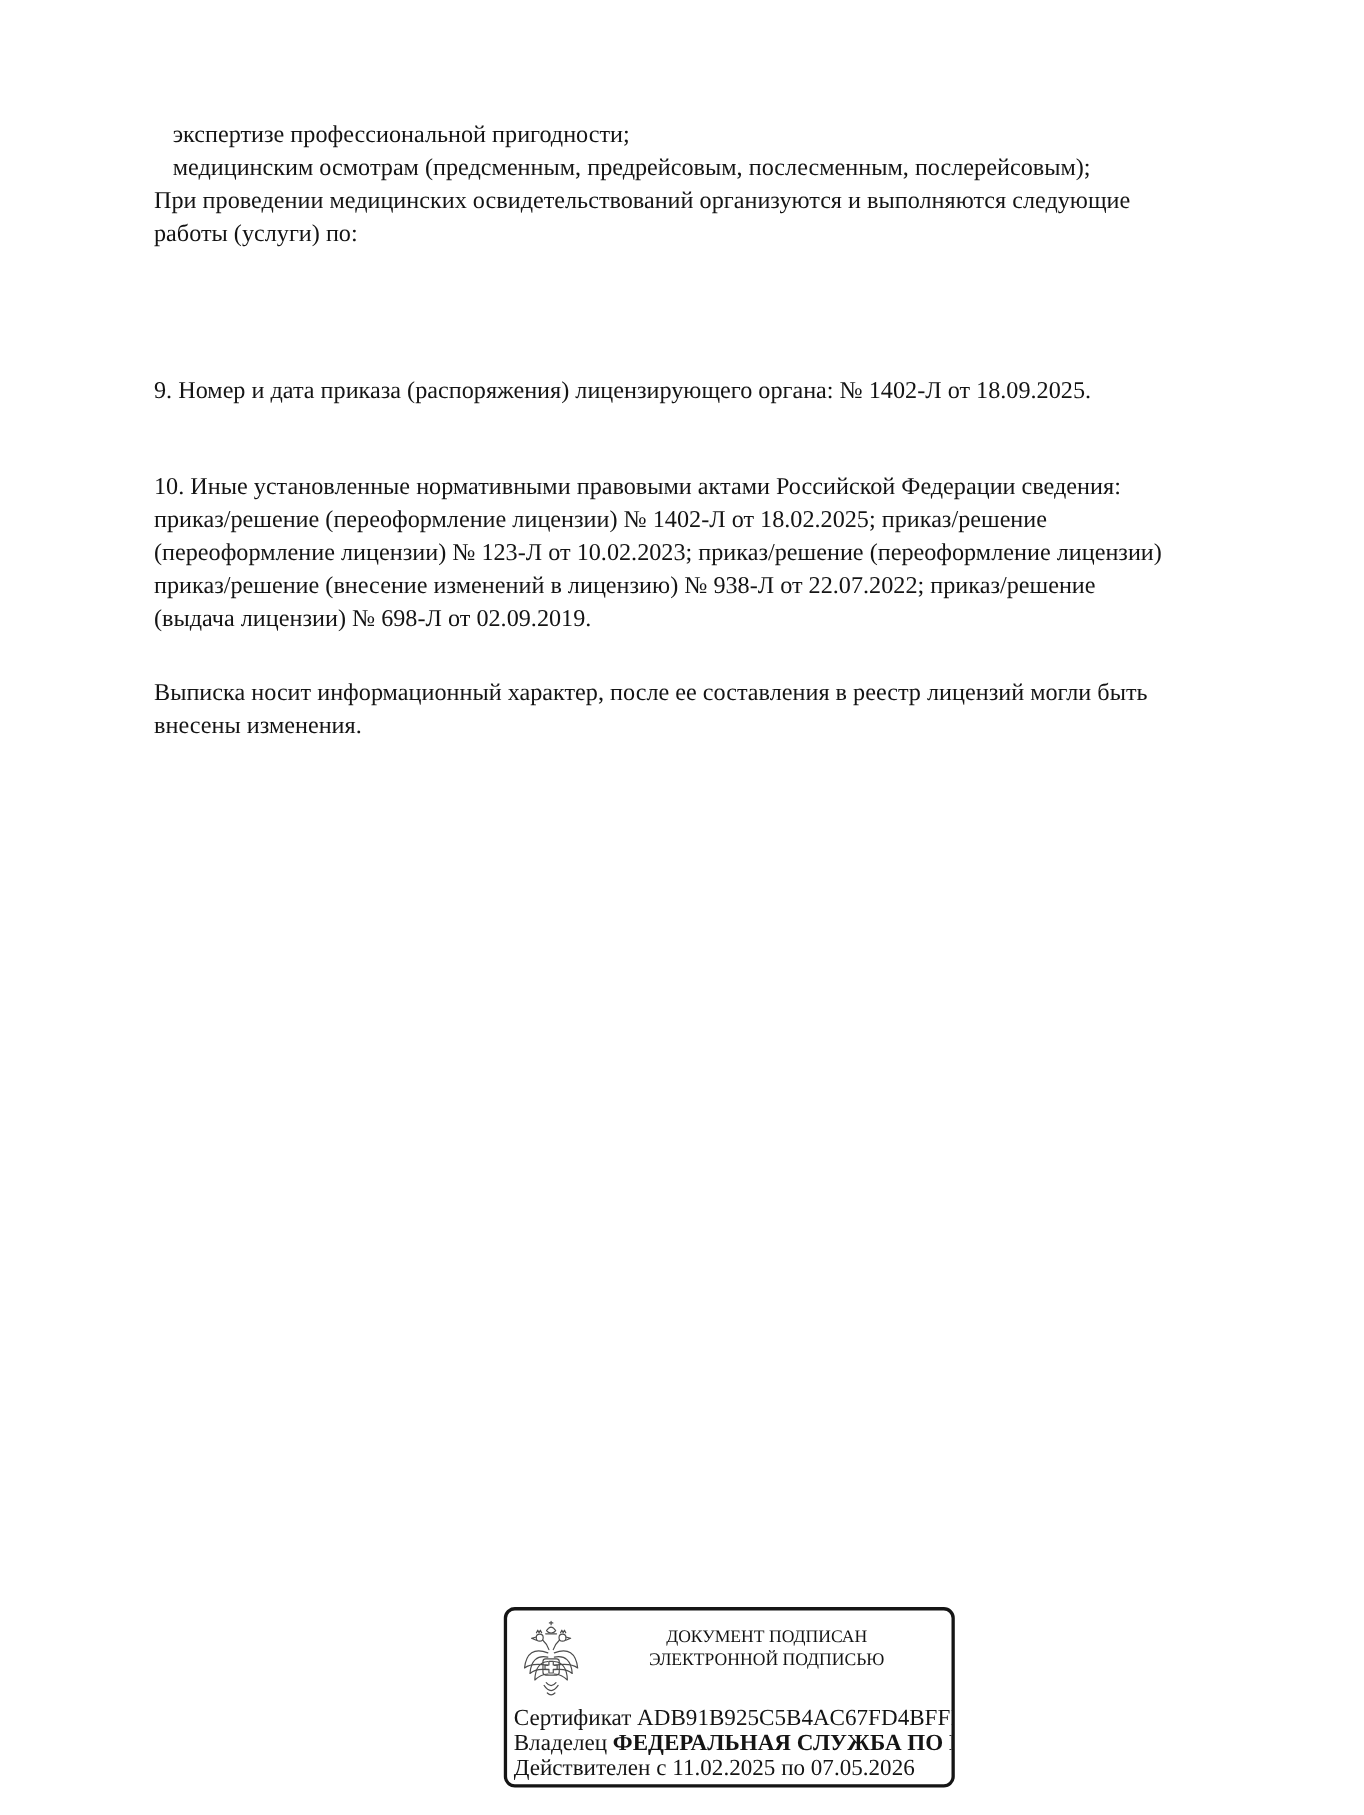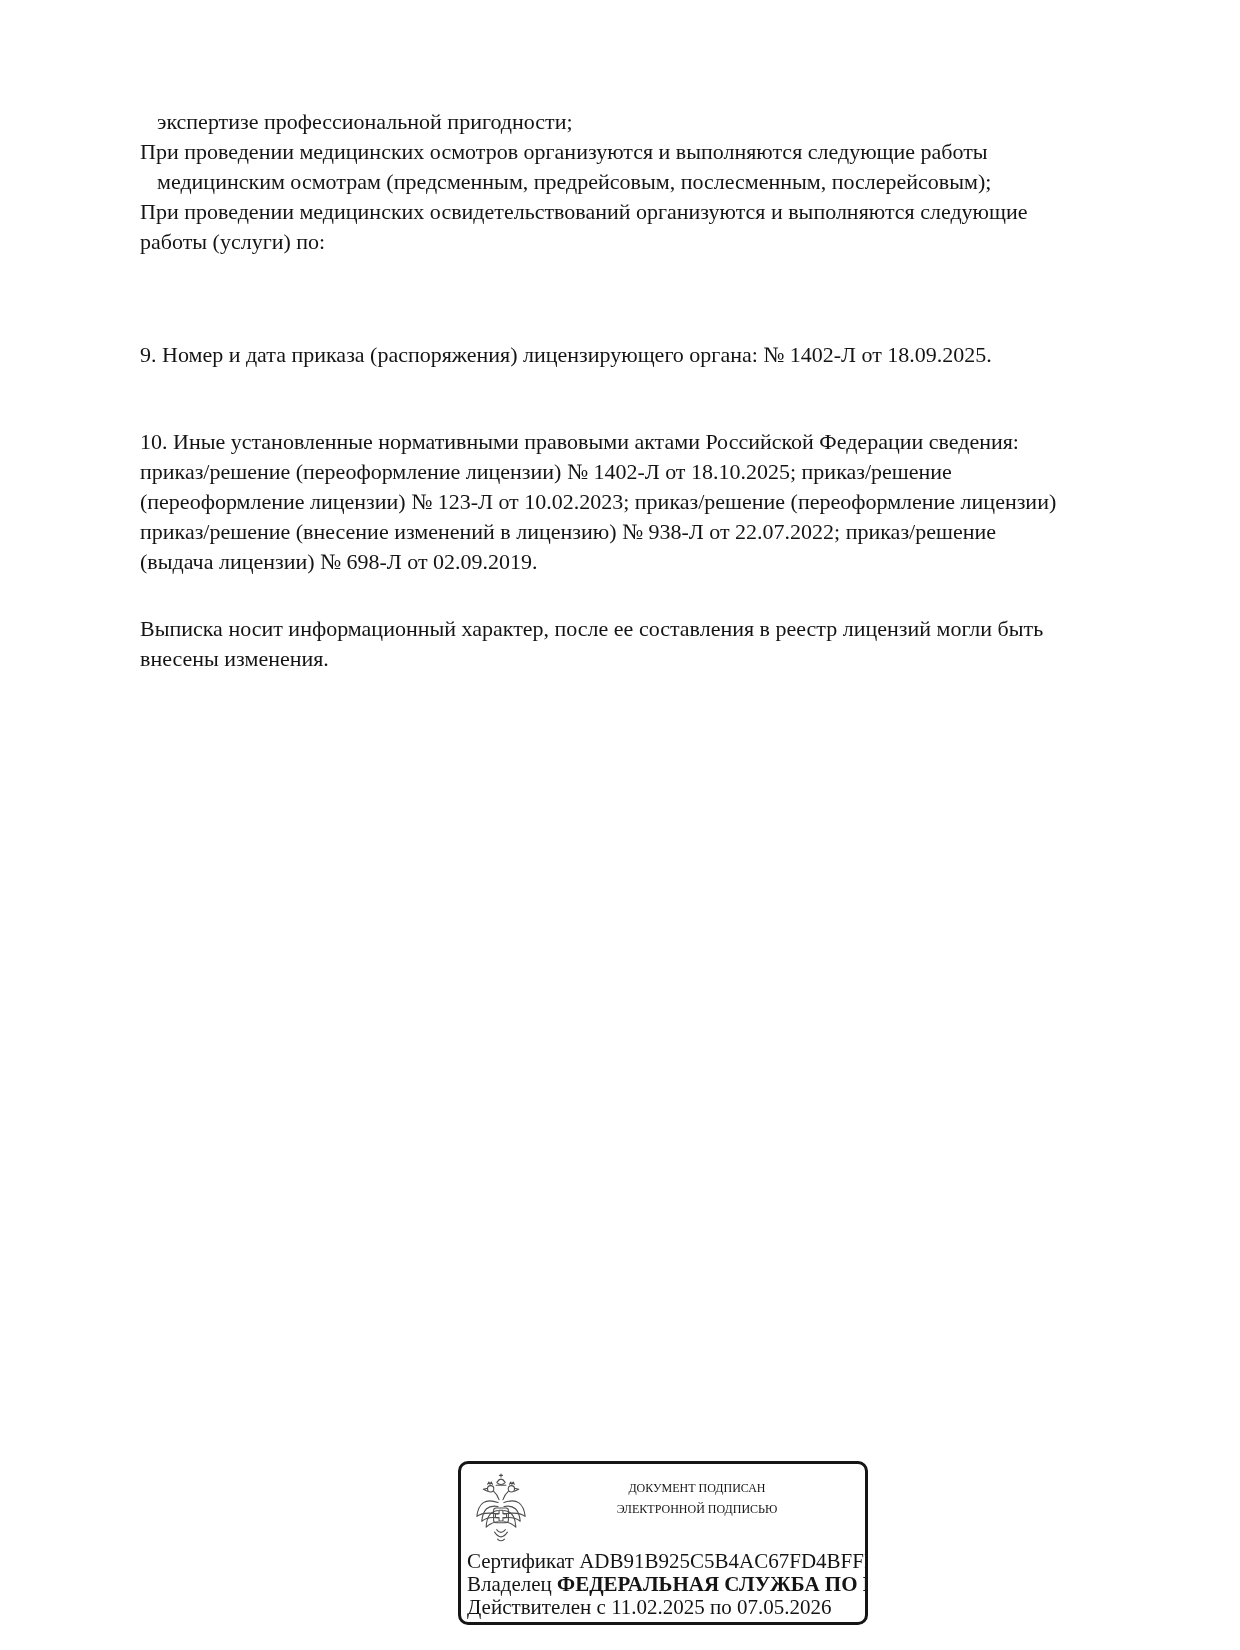--- a/index.html
+++ b/index.html
@@ -47,21 +47,21 @@
     top: 9px;
     width: 56px;
     height: 71px;
   }
   .stamp-title {
     position: absolute;
     left: 80px;
     top: 14px;
     width: 312px;
     text-align: center;
-    font-size: 12px;
+    font-size: 16px;
     line-height: 21px;
     white-space: nowrap;
   }
   .stamp-info {
     position: absolute;
     left: 6px;
     top: 86px;
     font-size: 21px;
     line-height: 23px;
     white-space: nowrap;
@@ -70,33 +70,32 @@
     font-weight: bold;
   }
 </style>
 </head>
 <body>
 
 <div class="page">
 
   <div class="block" style="top:107px;">
     <div class="textline indent">экспертизе профессиональной пригодности;</div>
-    <div class="textline">При проведении медицинских осмотров организуются и выполняются следующие работы</div>
     <div class="textline indent">медицинским осмотрам (предсменным, предрейсовым, послесменным, послерейсовым);</div>
     <div class="textline">При проведении медицинских освидетельствований организуются и выполняются следующие</div>
     <div class="textline">работы (услуги) по:</div>
   </div>
 
   <div class="block" style="top:340px;">
     <div class="textline">9. Номер и дата приказа (распоряжения) лицензирующего органа: № 1402-Л от 18.09.2025.</div>
   </div>
 
   <div class="block" style="top:406px;margin-top:21px;">
     <div class="textline">10. Иные установленные нормативными правовыми актами Российской Федерации сведения:</div>
-    <div class="textline">приказ/решение (переоформление лицензии) № 1402-Л от 18.10.2025; приказ/решение</div>
+    <div class="textline">приказ/решение (переоформление лицензии) № 1402-Л от 18.02.2025; приказ/решение</div>
     <div class="textline">(переоформление лицензии) № 123-Л от 10.02.2023; приказ/решение (переоформление лицензии)</div>
     <div class="textline">приказ/решение (внесение изменений в лицензию) № 938-Л от 22.07.2022; приказ/решение</div>
     <div class="textline">(выдача лицензии) № 698-Л от 02.09.2019.</div>
   </div>
 
   <div class="block" style="top:614px;">
     <div class="textline">Выписка носит информационный характер, после ее составления в реестр лицензий могли быть</div>
     <div class="textline">внесены изменения.</div>
   </div>
 

